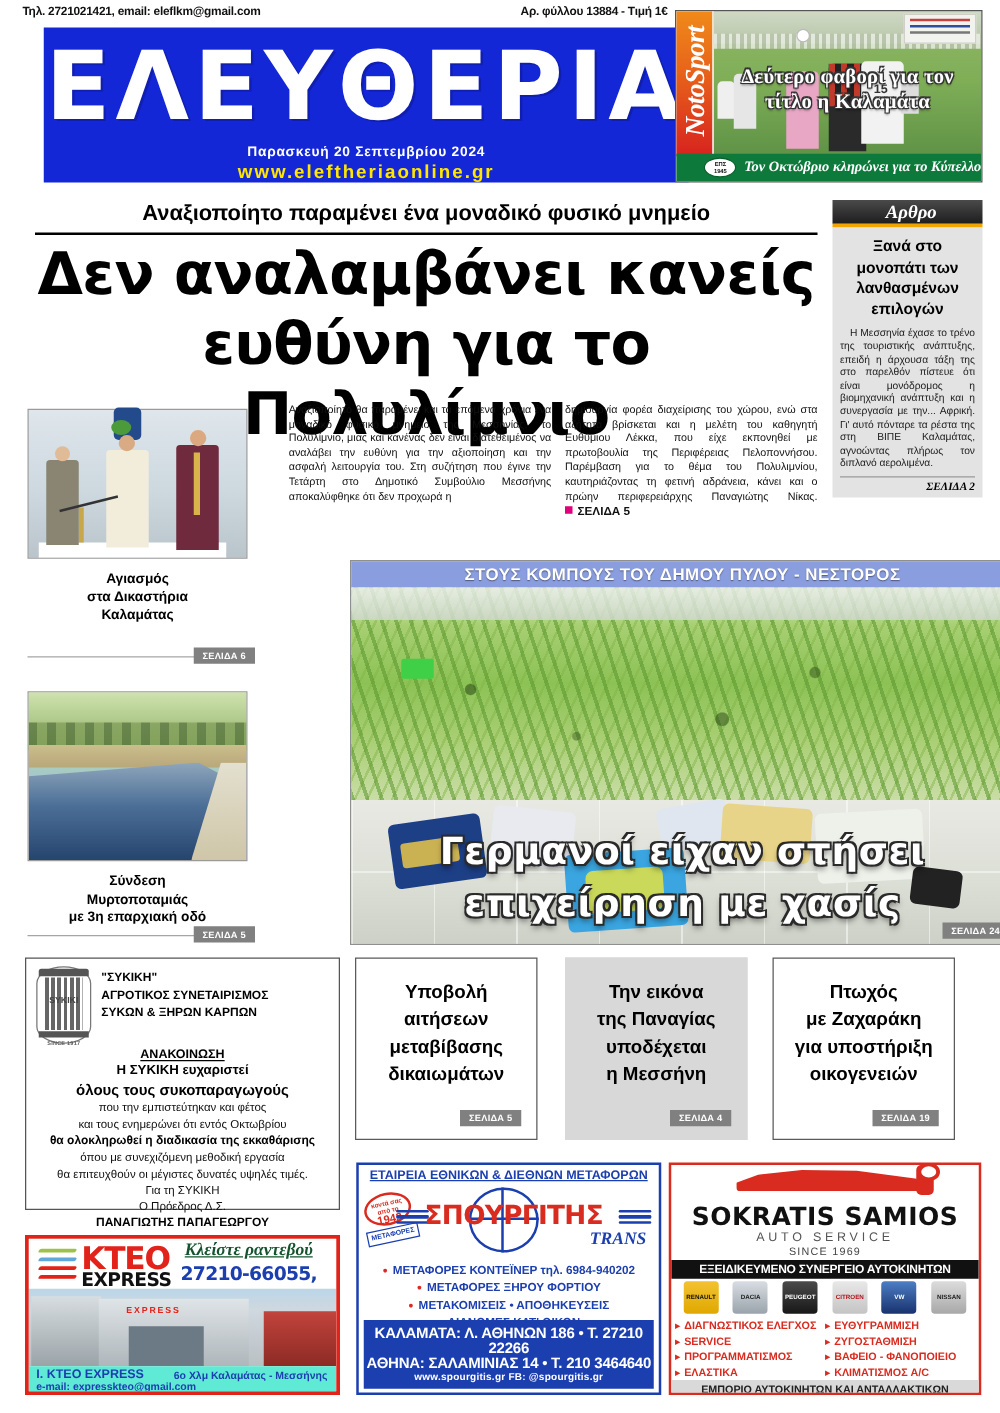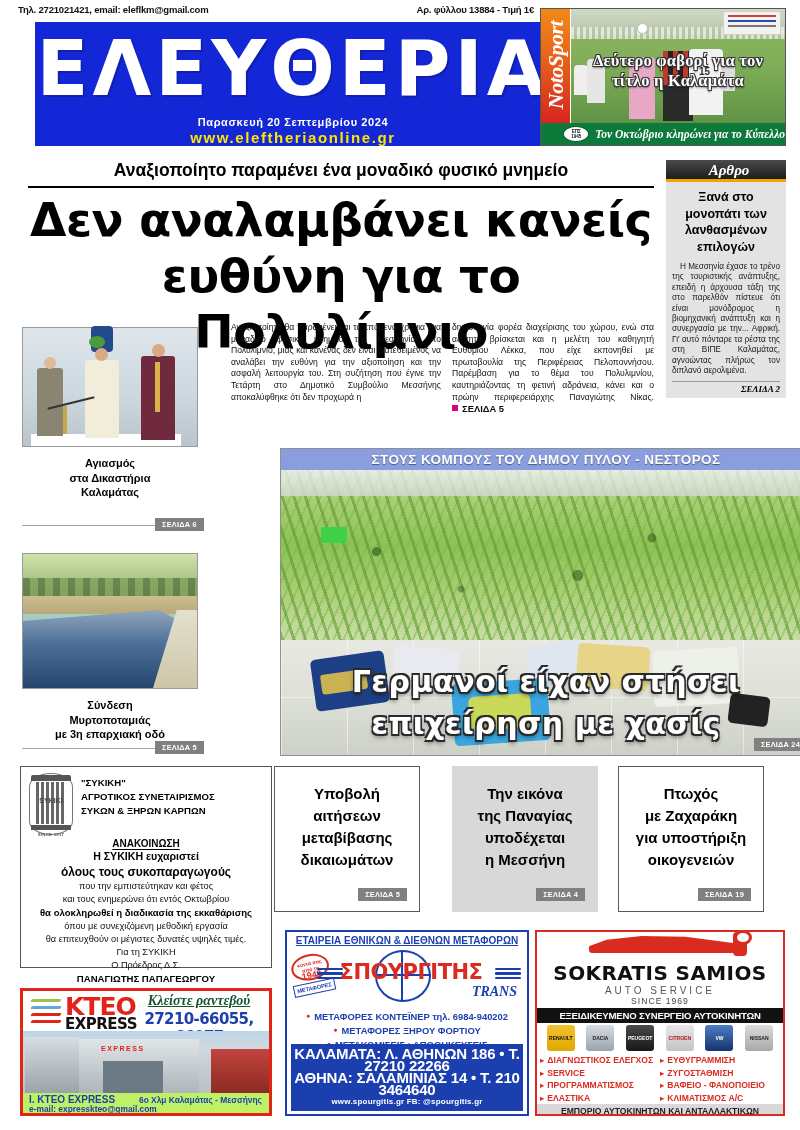--- a/index.html
+++ b/index.html
@@ -279,21 +279,21 @@
                 -1.6px 1.6px 0 #2a2a2a, 1.6px 1.6px 0 #2a2a2a,
                  0 3px 5px rgba(0,0,0,.55);
   }
   #bigbadge { position:absolute; right:4px; bottom:4px; }
 
   
   .teaser {
     position:absolute; top:766px; width:146px; height:146px;
     border:1px solid #5a5a5a; background:#fff;
   }
-  #teaser1 { left:274px;padding-left:43px; }
+  #teaser1 { left:284px;padding-left:43px; }
   #teaser2 { left:452px; background:#d8d8d8; border-color:#d8d8d8; }
   #teaser3 { left:618px; }
   .teaser-text {
     position:absolute; left:0; top:16px; width:100%; text-align:center;
     font-size:15px; font-weight:bold; line-height:22px; color:#000;
   }
   .teaser .sel-badge { right:12px; bottom:10px; left:auto; }
 
   
   .sykiki {
@@ -352,21 +352,21 @@
   .kteo-bld  { position:absolute; left:56px; top:8px; width:120px; height:54px;
     background:linear-gradient(180deg,#dfe4e7,#aeb6bb); }
   .kteo-bld:after{ content:""; position:absolute; left:24px; top:22px; width:60px; height:32px;
     background:#6c7a85; }
   .kteo-sign { position:absolute; left:78px; top:14px; font-size:7px; font-weight:bold;
     color:#e2231a; letter-spacing:1.5px; }
   .kteo-left { position:absolute; left:2px; top:6px; width:56px; height:56px;
     background:linear-gradient(180deg,#d7dde0,#9aa3a8); }
   .kteo-right{ position:absolute; right:0; top:18px; width:58px; height:44px;
     background:linear-gradient(180deg,#c2443d,#8c2a24); }
-  .kteo-foot { position:relative; height:22px; background:#bef264; }
+  .kteo-foot { position:relative; height:22px; background:#5eead4; }
   .kteo-f1 { position:absolute; left:6px; top:1px; font-size:10px; font-weight:bold;
     color:#1c3fb0; }
   .kteo-f2 { position:absolute; left:116px; top:2px; font-size:8.4px; font-weight:bold;
     color:#1c3fb0; }
   .kteo-f3 { position:absolute; left:6px; top:11px; font-size:8.4px; font-weight:bold;
     color:#1c3fb0; }
 
   
   .spour {
     position:absolute; left:285px; top:930px; width:244px; height:186px;
@@ -398,21 +398,21 @@
   .sp-wing i{ display:block; height:2.4px; background:#1c3fb0; margin-bottom:2px; border-radius:1px;}
   .sp-wing.l{ left:30px; }
   .sp-wing.r{ right:6px; }
   .sp-list { padding:1px 4px 0; }
   .sp-list li { list-style:none; text-align:center; font-size:9.4px; font-weight:bold;
     color:#1c3fb0; line-height:13.5px; }
   .sp-list li::before { content:"\25CF"; color:#d92b1f; font-size:7px; margin-right:4px;
     vertical-align:1.5px; }
   .sp-foot { position:absolute; left:4px; right:4px; bottom:3px; background:#1c3fb0;
     color:#fff; text-align:center; padding:4px 0 3px; }
-  .sp-foot div { font-size:15px; font-weight:bold; line-height:12px; letter-spacing:-.2px; }
+  .sp-foot div { font-size:12px; font-weight:bold; line-height:12px; letter-spacing:-.2px; }
   .sp-foot .web { font-size:8px; letter-spacing:.2px; }
 
   
   .samios {
     position:absolute; left:535px; top:930px; width:250px; height:186px;
     border:2px solid #d92b1f; background:#fff; overflow:hidden;
   }
   .sam-car { position:relative; height:30px; }
   .sam-car .body { position:absolute; left:52px; top:4px; width:146px; height:17px;
     background:#d92b1f; border-radius:22px 26px 6px 6px;

